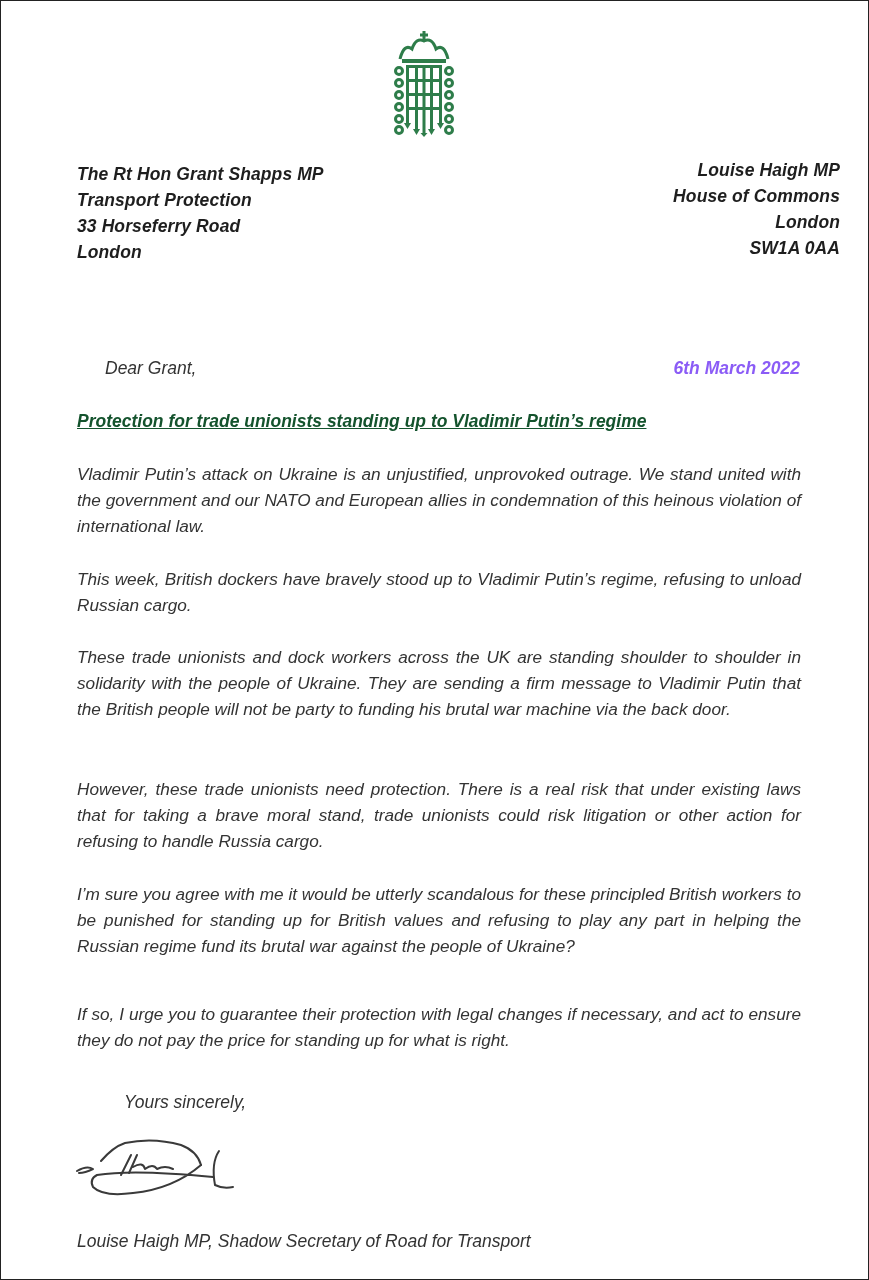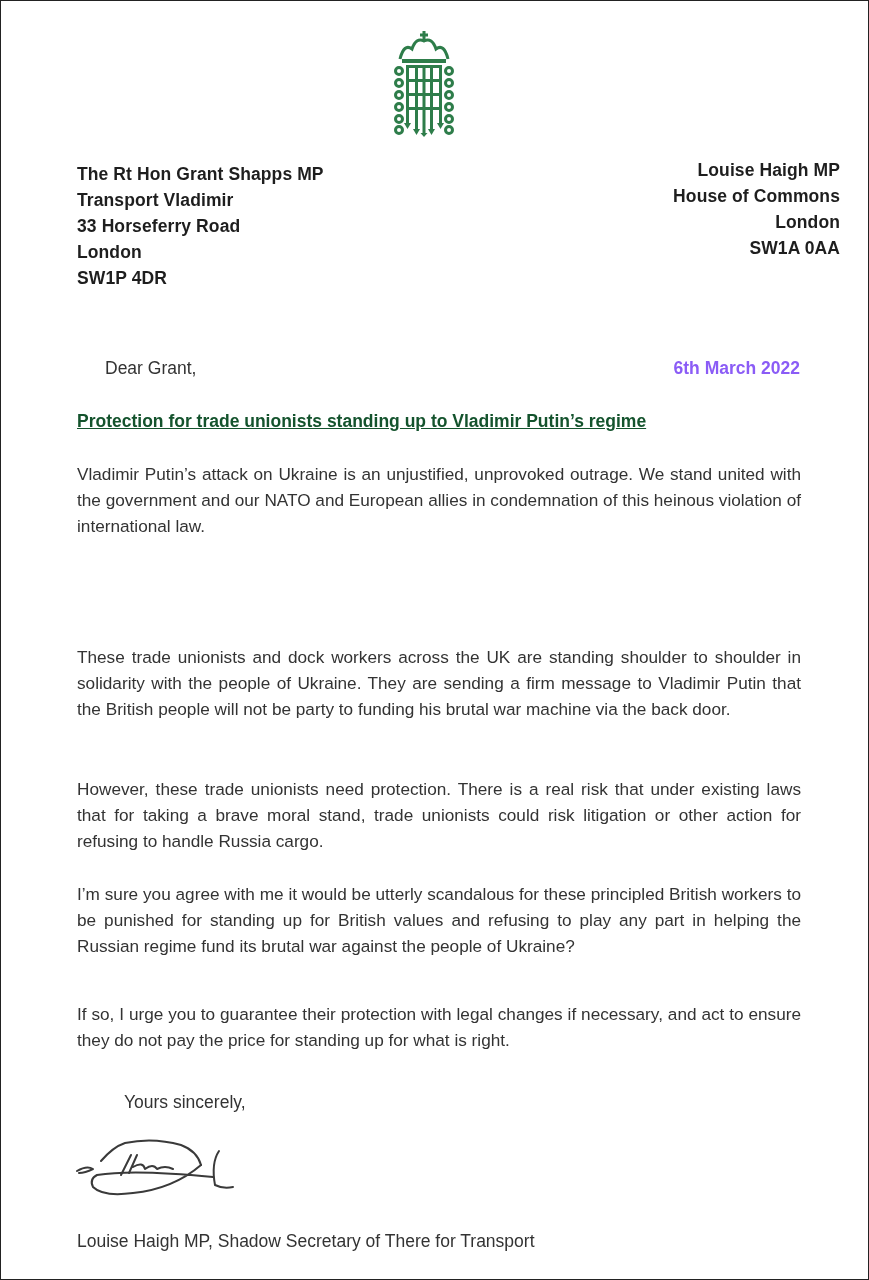--- a/index.html
+++ b/index.html
@@ -1,20 +1,20 @@
 <!DOCTYPE html>
 <html><head>
 <meta charset="utf-8">
 <style>
   html, body { margin: 0; padding: 0; background: #ffffff; }
   body { width: 869px; height: 1280px; position: relative; overflow: hidden; }
   .page {
     position: absolute; left: 0; top: 0; width: 867px; height: 1278px;
     border: 1px solid #222; background: #fff;
-    font-family: "Liberation Sans", sans-serif; color: #2a2a2a;
+    font-family: "Liberation Sans", sans-serif; color: #2a2a2a; font-style: italic;
   }
   .crest { position: absolute; left: 393px; top: 28px; width: 60px; height: 108px; }
   .addr { position: absolute; font-weight: bold; font-size: 17.5px; line-height: 26px; color: #1e1e1e; letter-spacing: 0.1px; }
   .addr div { white-space: nowrap; }
   .addr-left { left: 76px; top: 160px; }
   .addr-right { right: 28px; top: 156px; text-align: right; }
   .salutation { position: absolute; left: 76px; top: 357px; font-size: 17.5px; color: #333; margin-left: 28px; }
   .date { position: absolute; right: 68px; top: 357px; font-size: 17.5px; font-weight: bold; color: #8b5cf6; }
   .subject { position: absolute; left: 76px; top: 410px; font-size: 17.5px; font-weight: bold; text-decoration: underline; color: #14532d; white-space: nowrap; }
   .body-text { position: absolute; left: 76px; width: 724px; font-size: 17.2px; line-height: 26px; text-align: justify; color: #333; }
@@ -67,50 +67,50 @@
       <polygon points="10,94 17,94 13.5,100"></polygon>
       <polygon points="19,100 26,100 22.5,106"></polygon>
       <polygon points="26.5,104 33.5,104 30,108"></polygon>
       <polygon points="34,100 41,100 37.5,106"></polygon>
       <polygon points="43,94 50,94 46.5,100"></polygon>
     </g>
   </svg>
 
   <div class="addr addr-left">
     <div>The Rt Hon Grant Shapps MP</div>
-    <div>Transport Vladimir</div>
+    <div>Transport Protection</div>
     <div>33 Horseferry Road</div>
     <div>London</div>
-    <div>SW1P 4DR</div>
   </div>
 
   <div class="addr addr-right">
     <div>Louise Haigh MP</div>
     <div>House of Commons</div>
     <div>London</div>
     <div>SW1A 0AA</div>
   </div>
 
   <div class="salutation">Dear Grant,</div>
   <div class="date">6th March 2022</div>
 
   <div class="subject">Protection for trade unionists standing up to Vladimir Putin’s regime</div>
 
   <div class="body-text p1">Vladimir Putin’s attack on Ukraine is an unjustified, unprovoked outrage. We stand united with the government and our NATO and European allies in condemnation of this heinous violation of international law.</div>
+  <div class="body-text p2">This week, British dockers have bravely stood up to Vladimir Putin’s regime, refusing to unload Russian cargo.</div>
   <div class="body-text p3">These trade unionists and dock workers across the UK are standing shoulder to shoulder in solidarity with the people of Ukraine. They are sending a firm message to Vladimir Putin that the British people will not be party to funding his brutal war machine via the back door.</div>
   <div class="body-text p4">However, these trade unionists need protection. There is a real risk that under existing laws that for taking a brave moral stand, trade unionists could risk litigation or other action for refusing to handle Russia cargo.</div>
   <div class="body-text p5">I’m sure you agree with me it would be utterly scandalous for these principled British workers to be punished for standing up for British values and refusing to play any part in helping the Russian regime fund its brutal war against the people of Ukraine?</div>
   <div class="body-text p6">If so, I urge you to guarantee their protection with legal changes if necessary, and act to ensure they do not pay the price for standing up for what is right.</div>
 
   <div class="closing">Yours sincerely,</div>
 
   <svg class="signature" viewBox="0 0 180 68">
     <g fill="none" stroke="#3a3a3a" stroke-width="2" stroke-linecap="round" stroke-linejoin="round">
       <path d="M4 32 Q14 26 20 30 Q12 34 6 34"></path>
       <path d="M28 22 Q40 8 52 4 Q80 -2 108 6 Q124 12 128 26"></path>
       <path d="M58 16 L48 36 M64 16 L56 34 M60 28 Q70 22 72 30 Q80 24 84 30 Q92 26 100 30"></path>
       <path d="M128 26 Q100 50 60 54 Q30 58 20 48 Q16 40 24 36 Q60 30 140 38"></path>
       <path d="M146 12 Q138 24 142 46 Q150 50 160 48"></path>
     </g>
   </svg>
 
-  <div class="signoff">Louise Haigh MP, Shadow Secretary of There for Transport</div>
+  <div class="signoff">Louise Haigh MP, Shadow Secretary of Road for Transport</div>
 </div>
 
 </body></html>

